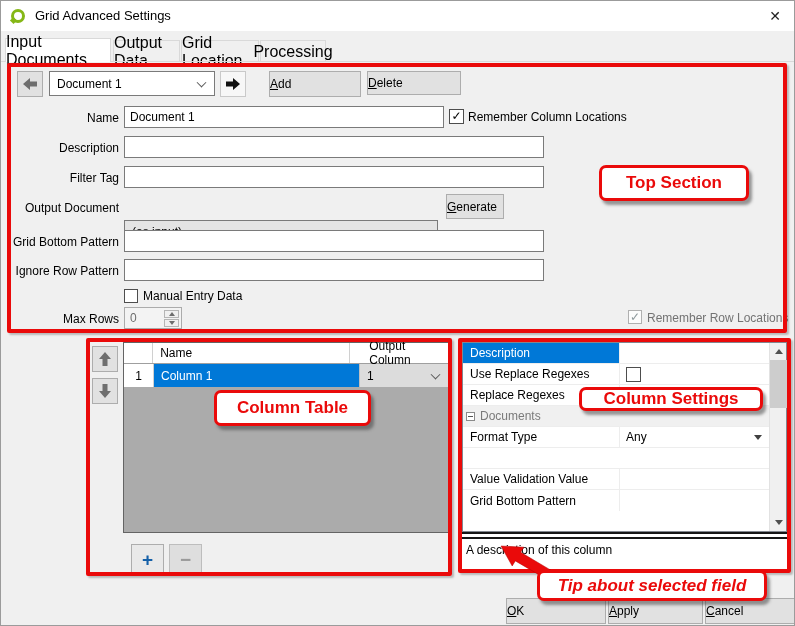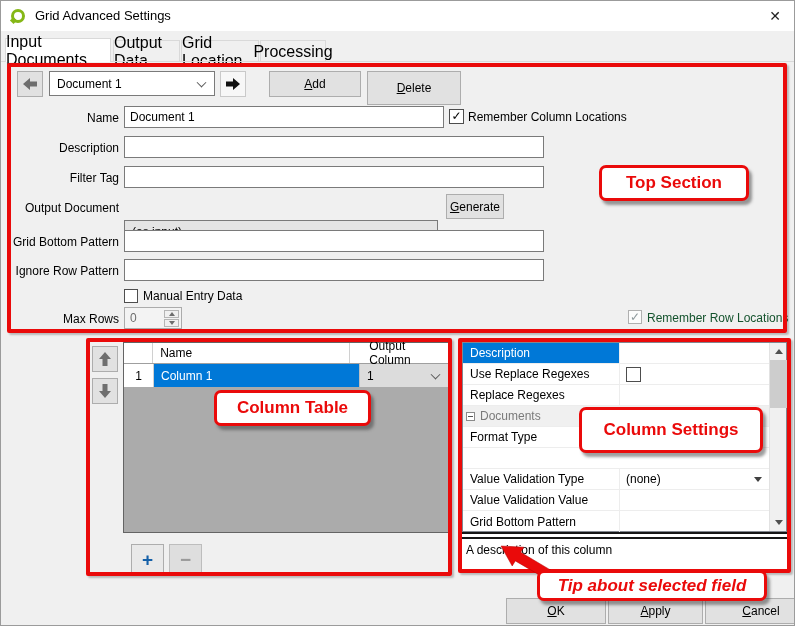--- a/index.html
+++ b/index.html
@@ -21,28 +21,28 @@
   
   .tab { top:39px; height:22px; background:#f0f0f0; border:1px solid #d9d9d9; border-bottom:none;
          display:flex; align-items:center; justify-content:center; font-size:16px; }
   .tab.active { top:37px; height:24px; background:#fff; z-index:3; }
   .tabline { left:0; top:60px; width:795px; height:1px; background:#d9d9d9; }
 
   
   .rlabel { width:110px; text-align:right; font-size:12px; white-space:nowrap; }
   .tinput { background:#fff; border:1px solid #7a7a7a; font:12px "Liberation Sans",sans-serif; padding:2px 5px; }
   .btn { background:#e1e1e1; border:1px solid #adadad; display:flex; align-items:center; justify-content:center; font-size:12px; cursor:default; }
-  .accel { display:block; width:100%; text-align:center; }
+  .accel { display:block; width:100%; }
   .accel::first-letter { text-decoration:underline; }
   .combo { background:#fff; border:1px solid #7a7a7a; display:flex; align-items:center; padding:0 22px 0 7px; position:relative; font-size:12px; }
   .combo.gray { background:#e4e4e4; }
   .chev { position:absolute; right:9px; top:50%; width:7px; height:7px; border-right:1.6px solid #5a5a5a; border-bottom:1.6px solid #5a5a5a; transform:translateY(-70%) rotate(45deg); }
   .cb { width:15px; height:15px; background:#fff; border:1px solid #4d4d4d; font-size:12px; line-height:13px; text-align:center; color:#000; }
   .cb.disabled { border-color:#b0b0b0; color:#8f9a9d; background:#fcfcfc; }
-  .dim { color:#14532d;text-align:center; }
+  .dim { color:#737373;text-align:center; }
 
   
   .spin-wrap { width:58px; height:22px; border:1px solid #ababab; background:#f3f3f3; }
   .spin-val { position:absolute; left:5px; top:3px; color:#6d6d6d; }
   .spin-btn { position:absolute; right:2px; width:15px; height:8px; background:#f0f0f0; border:1px solid #b5b5b5; display:flex; align-items:center; justify-content:center; }
   .tri-up { width:0; height:0; border-left:3px solid transparent; border-right:3px solid transparent; border-bottom:4px solid #6d6d6d; }
   .tri-dn { width:0; height:0; border-left:3px solid transparent; border-right:3px solid transparent; border-top:4px solid #6d6d6d; }
 
   
   .tbl { left:122px; top:341px; width:326px; height:191px; background:#ababab; border:1px solid #646464; }
@@ -113,21 +113,21 @@
     <span class="chev"></span>
   </div>
   <div class="abs sq-btn" style="left:219px;top:70px;background:#f7f7f7;border-color:#c9c9c9;">
     <svg width="16" height="14" viewBox="0 0 16 14">
         <path d="M8 1 L15 7 L8 13 L8 9.5 L1 9.5 L1 4.5 L8 4.5 Z" fill="#111"></path>
       </svg>
   </div>
   <div class="abs btn" style="left:268px;top:70px;width:92px;height:26px;">
     <span class="accel">Add</span>
   </div>
-  <div class="abs btn" style="left:366px;top:70px;width:94px;height:34px;">
+  <div class="abs btn" style="left:366px;top:70px;width:94px;height:24px;">
     <span class="accel">Delete</span>
   </div>
 
   <div class="abs rlabel" style="left:8px;top:110px;">Name</div>
   <input class="abs tinput" style="left: 123px; top: 105px; width: 320px; height: 22px;" value="Document 1">
   <div class="abs cb" style="left:448px;top:108px;">
     <span>✓</span>
   </div>
   <div class="abs" style="left:467px;top:109px;">Remember Column Locations</div>
 
@@ -228,27 +228,20 @@
       <div class="pcell-l">Format Type</div>
       <div class="pcell-v">
         <span>Any</span>
         <span class="ddtri"></span>
       </div>
     </div>
     <div class="prow">
       <div class="pcell-v"></div>
     </div>
     <div class="prow">
-      <div class="pcell-l">Value Validation Type</div>
-      <div class="pcell-v">
-        <span>(none)</span>
-        <span class="ddtri"></span>
-      </div>
-    </div>
-    <div class="prow">
       <div class="pcell-l">Value Validation Value</div>
       <div class="pcell-v"></div>
     </div>
     <div class="prow" style="border-bottom:none;">
       <div class="pcell-l">Grid Bottom Pattern</div>
       <div class="pcell-v"></div>
     </div>
     <div class="pg-scroll">
       <div class="pg-thumb"></div>
       <div class="sb-btn" style="top:0;">
@@ -274,20 +267,20 @@
   <div class="abs btn footer-btn" style="left:704px;width:112px;">
     <span class="accel">Cancel</span>
   </div>
 
   <div class="abs ann-box" style="left:6px;top:62px;width:780px;height:270px;"></div>
   <div class="abs ann-box" style="left:85px;top:337px;width:366px;height:238px;"></div>
   <div class="abs ann-box" style="left:457px;top:337px;width:333px;height:235px;"></div>
 
   <div class="abs ann-label" style="left:598px;top:164px;width:150px;height:36px;">Top Section</div>
   <div class="abs ann-label" style="left:213px;top:389px;width:157px;height:36px;">Column Table</div>
-  <div class="abs ann-label" style="left:578px;top:406px;width:184px;height:46px;">Column Settings</div>
+  <div class="abs ann-label" style="left:578px;top:386px;width:184px;height:24px;">Column Settings</div>
 
   <svg class="abs ann-arrow" style="left:498px;top:543px;" width="60" height="40" viewBox="0 0 60 40">
     <polygon points="2,2 24.8,3.2 21.7,8.3 54.7,27.9 49.3,36.2 16.3,16.9 13.2,22" fill="#ea0a0a" stroke="#b20000" stroke-width="0.5"></polygon>
   </svg>
   <div class="abs ann-label italic" style="left:536px;top:569px;width:230px;height:31px;">Tip about selected field</div>
 
 </div>
 
 </body></html>

